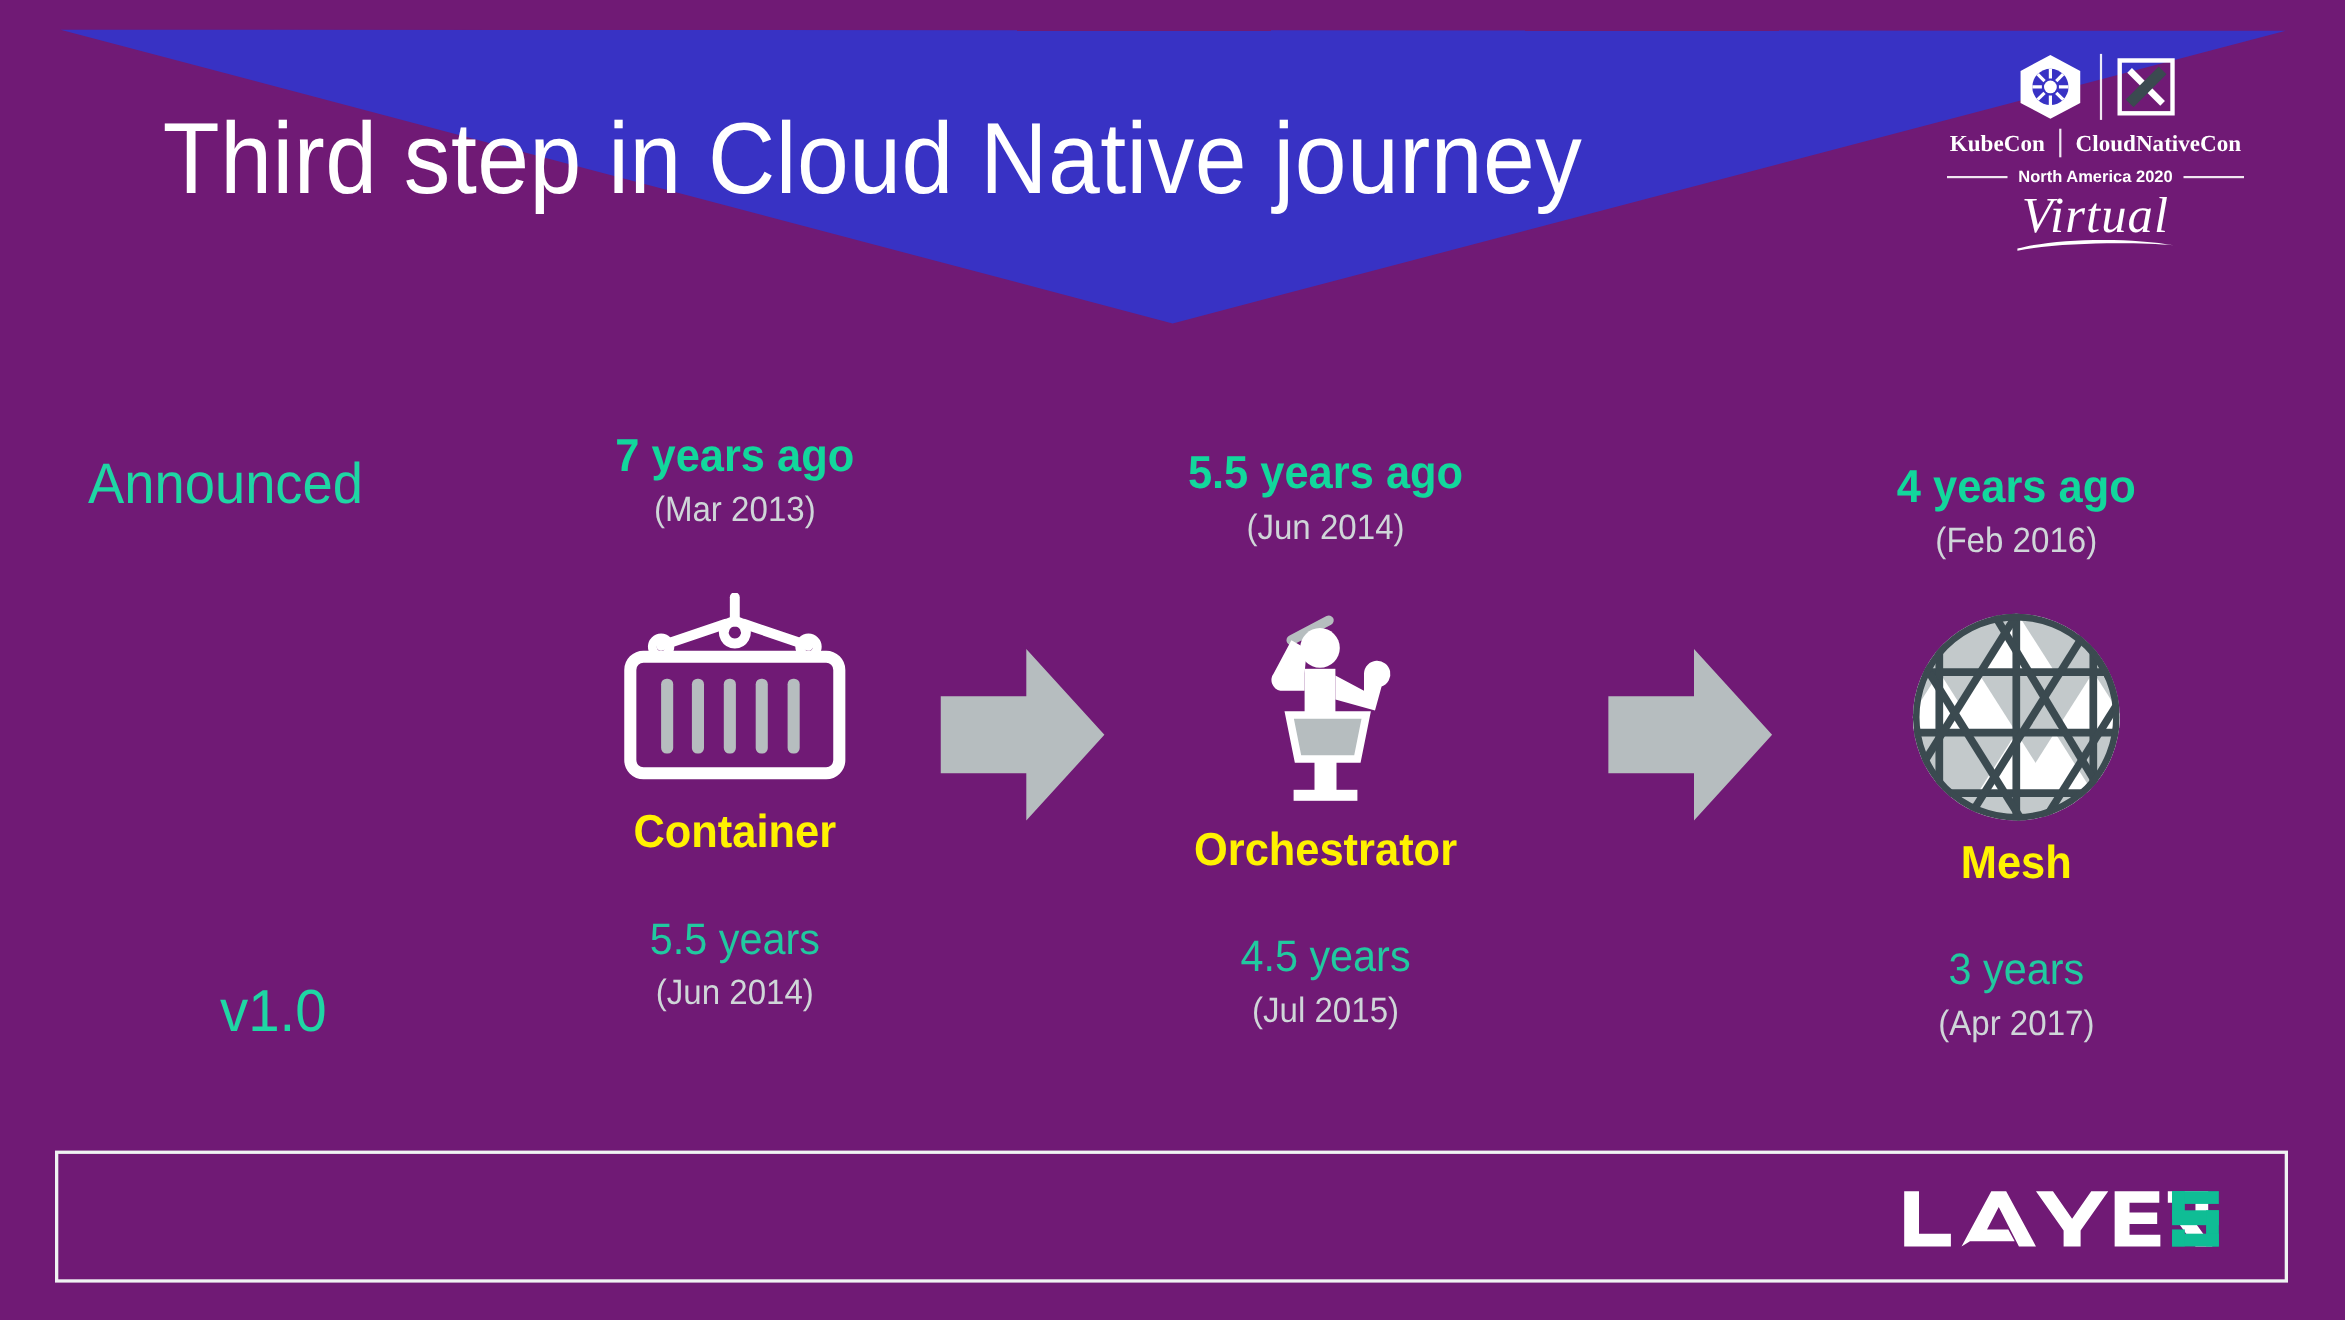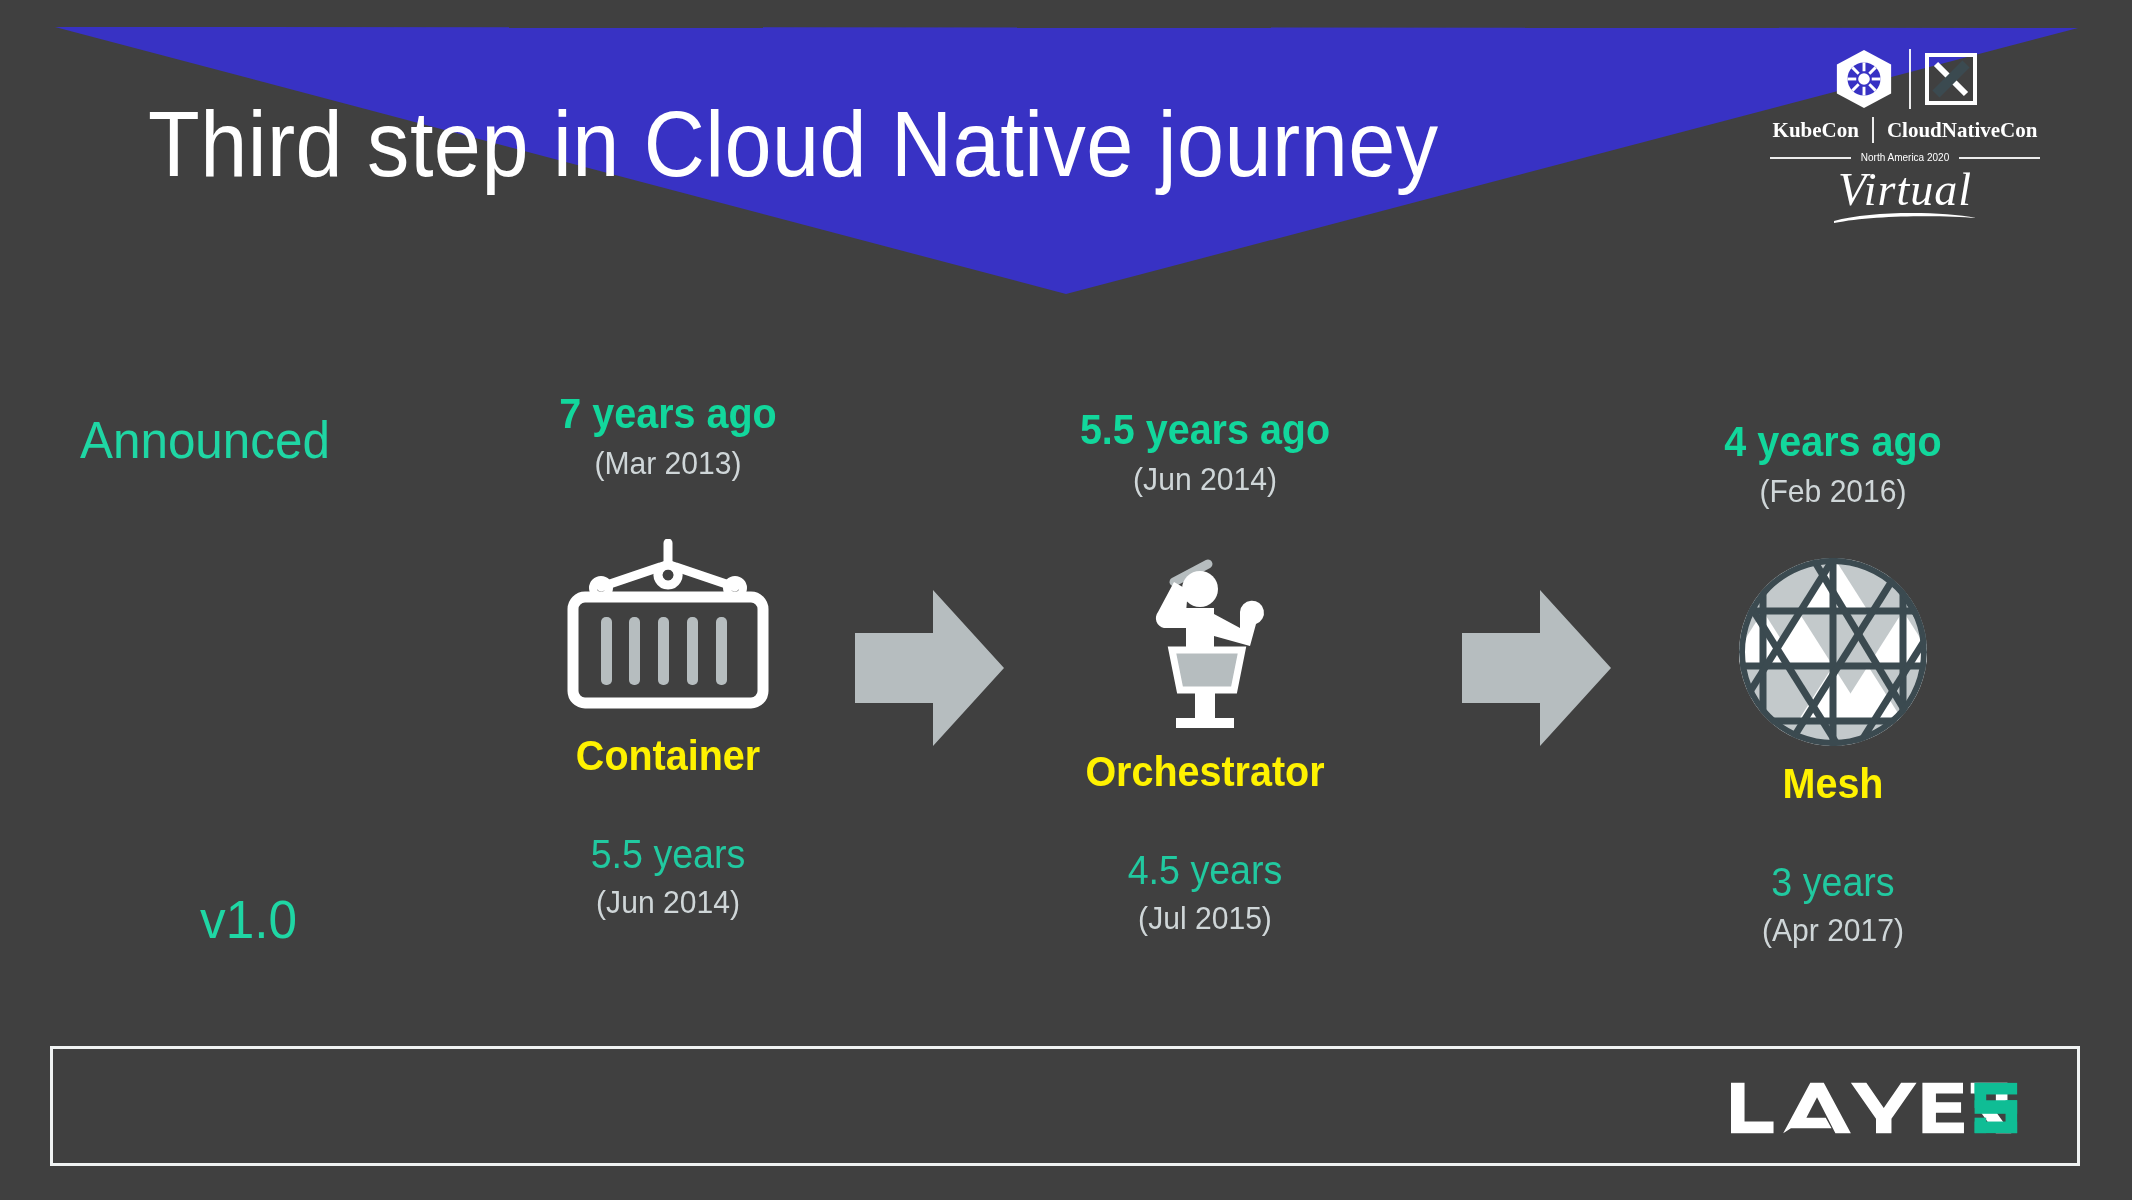--- a/index.html
+++ b/index.html
@@ -4,21 +4,21 @@
 <title>Third step in Cloud Native journey</title>
 <style>
   html,body{margin:0;padding:0;background:#222;}
   body{
     font-family:"Liberation Sans", sans-serif;
     -webkit-font-smoothing:antialiased;
   }
   #slide{
     position:relative;
     width:2132px;height:1200px;
-    background:#404040;
+    background:#701a75;
     overflow:hidden;
   }
 
   
   #header-triangle{
     position:absolute;left:0;top:0;width:2132px;height:300px;
     z-index:1;
   }
 
   
@@ -55,21 +55,21 @@
     font-size:21px;font-weight:bold;margin-top:5px;
     font-family:Liberation Serif, serif;
   }
   .kc-names .sep{width:2px;height:26px;background:#fff;margin:0 13px;opacity:.9;}
   .kc-region-row{
     display:flex;align-items:center;justify-content:center;
     margin-top:9px;
   }
   .kc-rule{height:2px;background:#ffffff;flex:1 1 auto;opacity:.9;}
   .kc-region{
-    font-size:10px;font-weight:normal;padding:0 10px;white-space:nowrap;
+    font-size:15px;font-weight:bold;padding:0 10px;white-space:nowrap;
     font-family:"Liberation Sans",sans-serif;
   }
   .kc-virtual{
     margin-top:4px;
     font-family:"Liberation Serif",serif;
     font-style:italic;
     font-size:46px;
     line-height:1;
     letter-spacing:1px;
   }

